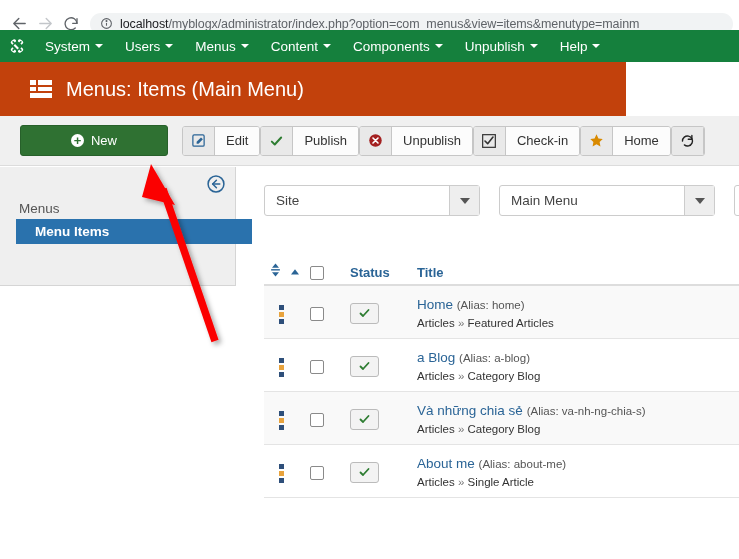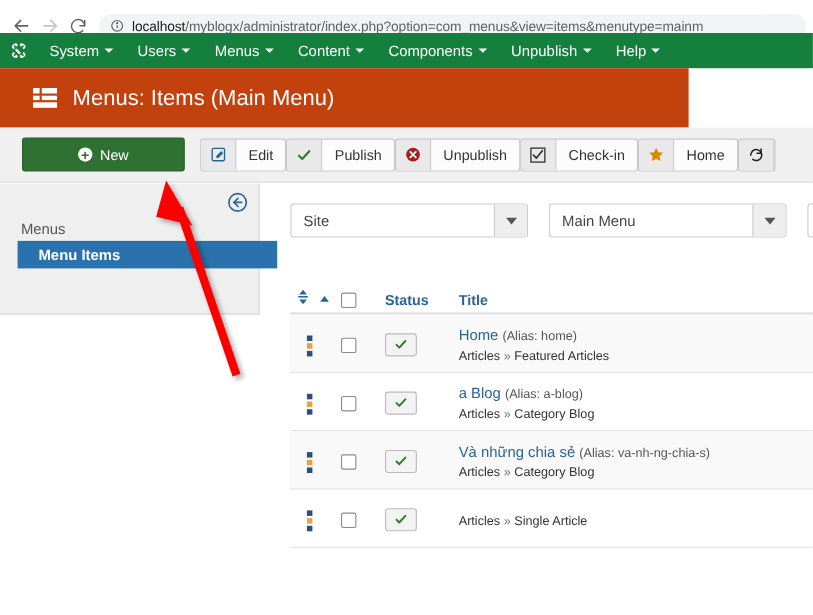--- a/index.html
+++ b/index.html
@@ -487,20 +487,24 @@
           <span class="chk"></span>
         </div>
       <div class="cell-status">
         <span class="pub-btn">
           <svg width="13" height="12" viewBox="0 0 24 24" fill="none" stroke="#2e7d32" stroke-width="3.6" stroke-linecap="round" stroke-linejoin="round">
               <polyline points="4 13 9 18 20 6"></polyline>
             </svg>
         </span>
       </div>
       <div class="cell-title">
+        <div class="title-line">
+          <span class="title-link">About me</span>
+          <span class="alias">(Alias: about-me)</span>
+        </div>
         <div class="subtitle">
           <span>Articles</span>
           <span class="sep">»</span>
           <span>Single Article</span>
         </div>
       </div>
     </div>
   </div>
 
   <svg class="annot" viewBox="0 0 739 559">

